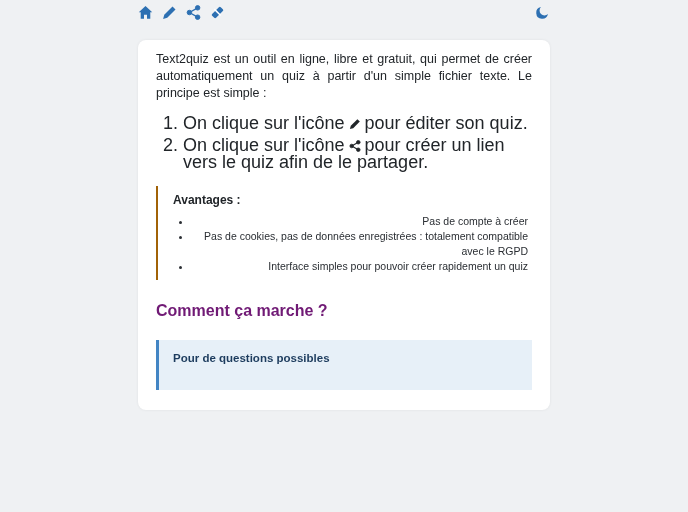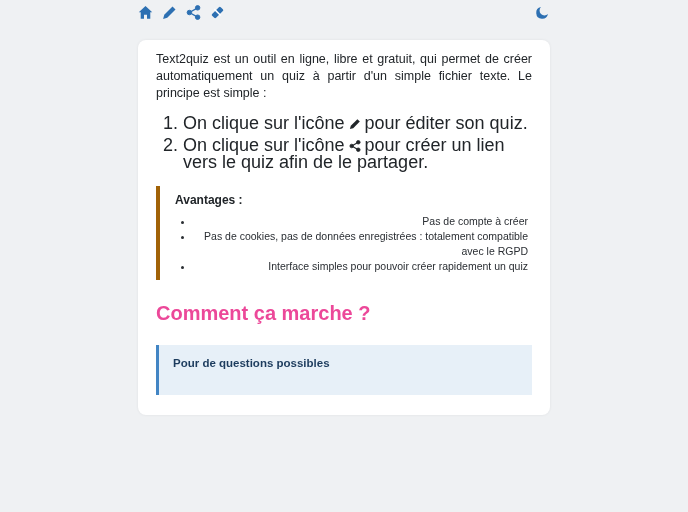--- a/index.html
+++ b/index.html
@@ -38,29 +38,29 @@
   ol.steps {
     margin: 13px 0 15px; padding-left: 27px;
     font-size: 18px; line-height: 17px;
   }
   ol.steps li { margin-bottom: 5px; }
   .inline-icon { width: 12px; height: 12px; display: inline-block; vertical-align: -1px; margin: 0 4px; color: #212529; }
   .inline-icon svg { width: 100%; height: 100%; display: block; }
 
   
   .advantages {
-    border-left: 4px solid #a16207;
+    border-left: 2px solid #a16207;
     padding: 7px 4px 6px 15px; margin: 15px 0 20px;
   }
   .advantages-title { font-weight: 700; font-size: 12px; margin-bottom: 7px; }
   .advantages ul { padding-left: 19px; font-size: 10.5px; line-height: 14.5px; color: #2a2e33; text-align: right; }
   .advantages ul li { margin-bottom: 0.5px; }
 
   
-  h2.section-title { font-size: 20px; font-weight: 700; color: #ec4899; margin: 22px 0 13px; }
+  h2.section-title { font-size: 16px; font-weight: 700; color: #701a75; margin: 22px 0 13px; }
   ul.how {
     padding-left: 27px; font-size: 12.5px; line-height: 17px; text-align: justify;
   }
   ul.how li { margin-bottom: 7px; }
 
   
   .qtypes {
     background: #e7f0f8; border-left: 3px solid #4285c4;
     padding: 12px 14px 18px; margin-top: 20px;
   }

